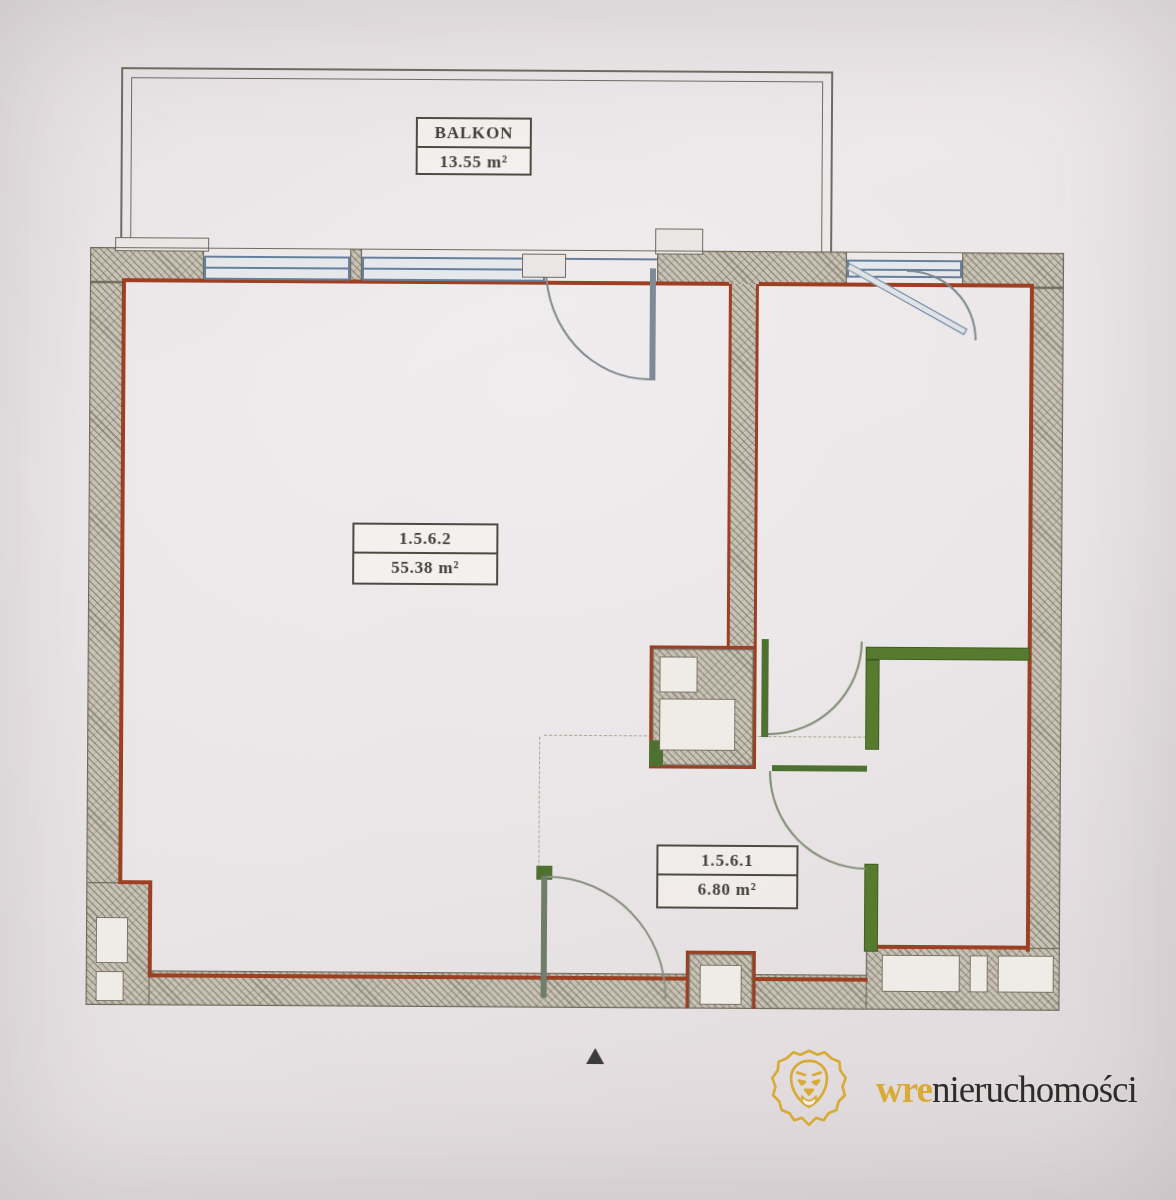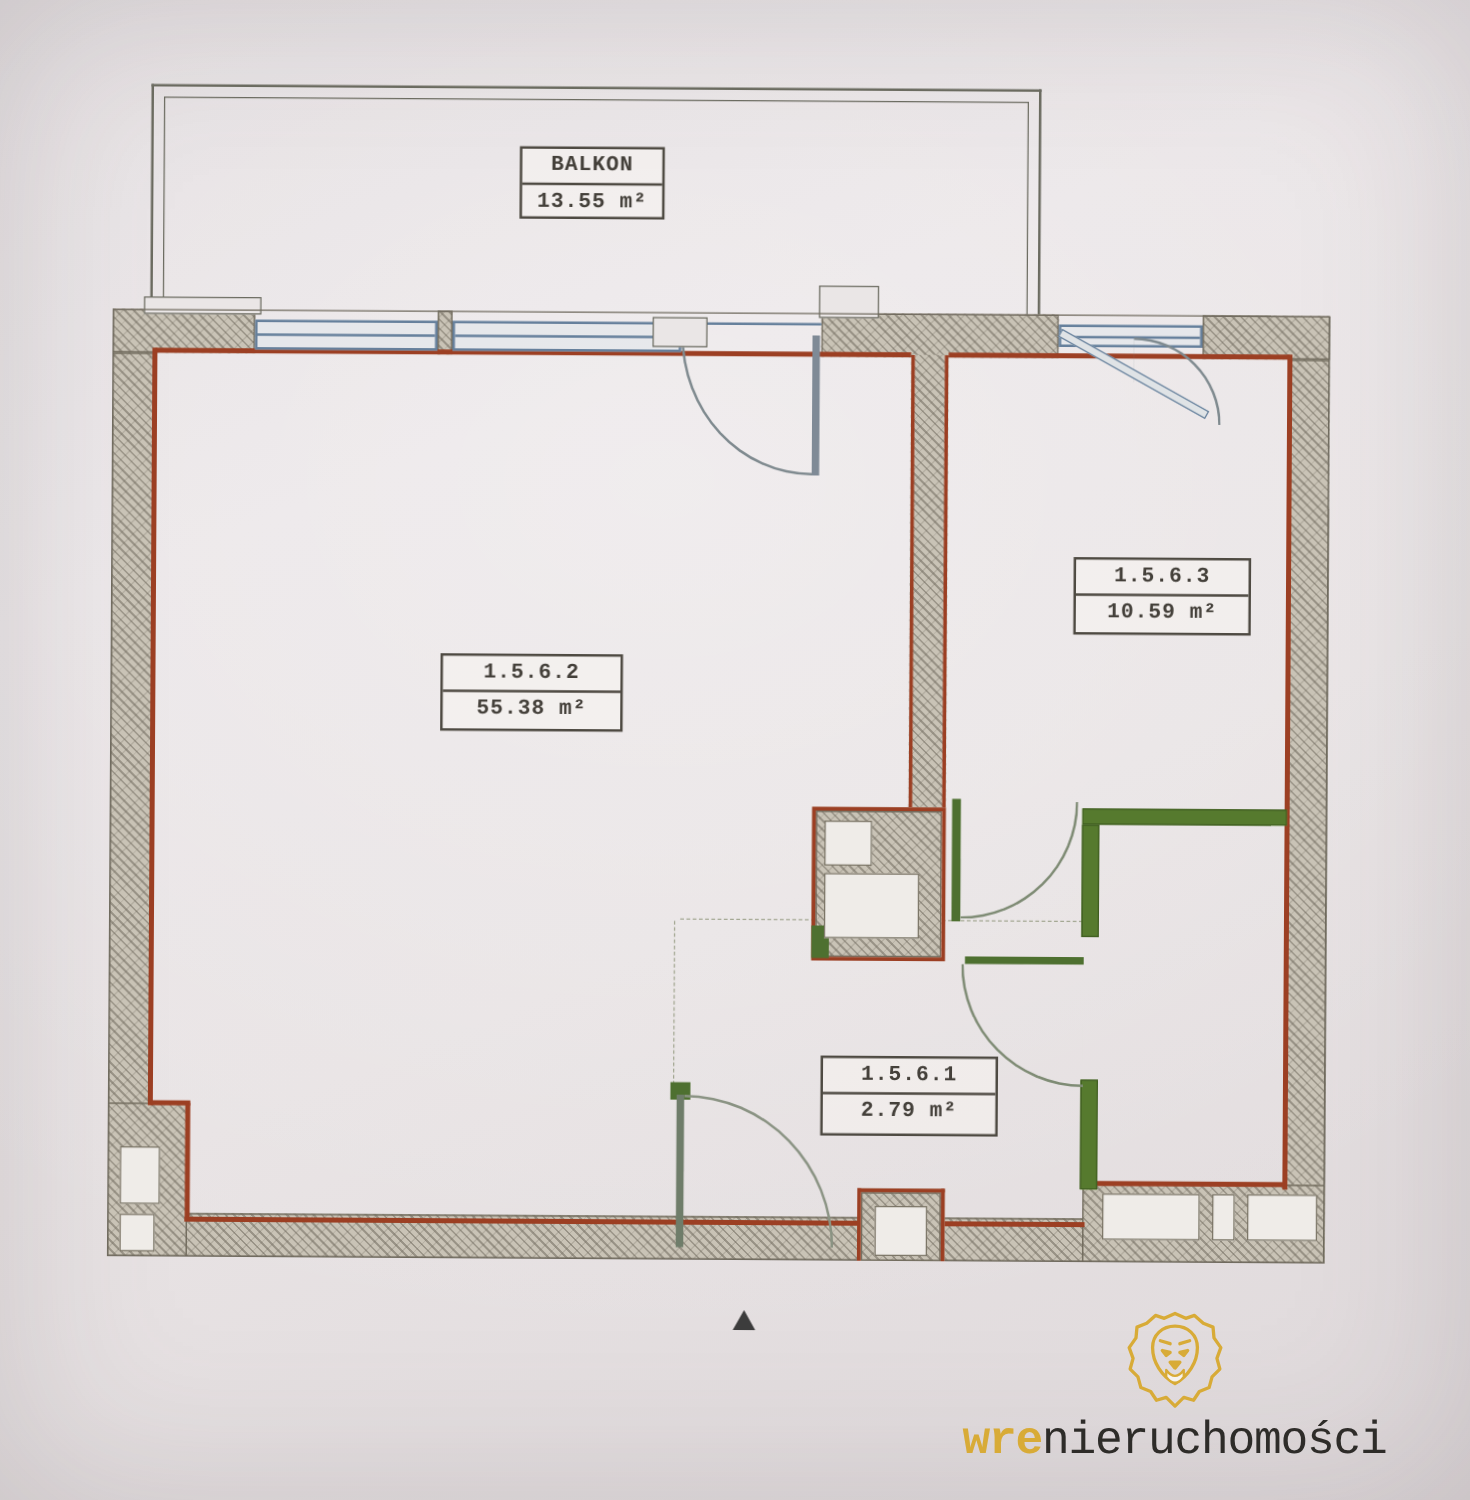--- a/index.html
+++ b/index.html
@@ -2,21 +2,21 @@
 <html><head>
 <meta charset="utf-8">
 <style>
   html,body{margin:0;padding:0;background:#cfc9cb;}
   .photo{
     position:relative;width:1176px;height:1200px;overflow:hidden;
     background:
       radial-gradient(130% 95% at 45% 32%, rgba(255,255,255,.30), rgba(255,255,255,0) 62%),
       linear-gradient(158deg,#e3dee0 0%,#eae5e7 30%,#e8e3e4 58%,#dfd9db 100%),#e7e2e3;
     box-shadow:inset 0 0 140px rgba(95,85,90,.20);
-    font-family:Liberation Mono, monospace;
+    font-family:Liberation Serif, serif;
   }
   .plan{position:absolute;inset:0;transform:rotate(.35deg);filter:blur(.3px);}
   .abs{position:absolute;}
   .hatch{
     background-color:#c9c3b6;
     background-image:
       repeating-linear-gradient(45deg, rgba(104,98,86,.50) 0 1.5px, rgba(0,0,0,0) 1.5px 5px),
       repeating-linear-gradient(-45deg, rgba(104,98,86,.22) 0 1px, rgba(0,0,0,0) 1px 7px);
     box-shadow:inset 0 0 0 1.2px #736d5f;
   }
@@ -43,21 +43,21 @@
   .labelbox{
     border:2px solid #4e4a42;background:rgba(247,244,241,.55);
     text-align:center;color:#44403a;font-weight:bold;box-sizing:border-box;z-index:6;
   }
   .labelbox .row1{border-bottom:2px solid #4e4a42;}
   .labelbox div{font-size:17px;line-height:27px;letter-spacing:.8px;white-space:nowrap;}
   .shaft{border:3px solid #9c3f23;box-sizing:border-box;}
   .niche{border:3px solid #9c3f23;border-bottom:none;box-sizing:border-box;}
   .sillbox{background:#eae6e6;border:1.8px solid #6b6b60;box-sizing:border-box;}
   .north{width:0;height:0;border-left:9px solid transparent;border-right:9px solid transparent;border-bottom:16px solid #3c3c3c;}
-  .logo{display:flex;align-items:center;gap:2px;z-index:8;flex-direction:column;}
+  .logo{display:flex;align-items:center;gap:28px;z-index:8;}
   .logo .word{font-size:37px;letter-spacing:-1px;white-space:nowrap;}
   .logo .gold{color:#d8ab37;font-weight:700;}
   .logo .dark{color:#2e2c29;font-weight:400;}
   .z1{z-index:1}.z2{z-index:2}.z3{z-index:3}.z4{z-index:4}
 </style>
 </head>
 <body>
 
 <div class="photo">
   <div class="plan">
@@ -139,27 +139,23 @@
     <div class="abs recess z4" style="left:702px;top:964px;width:42px;height:40px"></div>
 
     <div class="abs labelbox" style="left:413px;top:118px;width:116px;height:58px">
       <div class="row1">BALKON</div>
       <div>13.55 m²</div>
     </div>
     <div class="abs labelbox" style="left:352px;top:524px;width:146px;height:62px">
       <div class="row1">1.5.6.2</div>
       <div>55.38 m²</div>
     </div>
-    <div class="abs labelbox" style="left:858px;top:444px;width:142px;height:62px">
-      <div class="row1">1.5.6.3</div>
-      <div>10.59 m²</div>
-    </div>
     <div class="abs labelbox" style="left:658px;top:844px;width:142px;height:64px">
       <div class="row1">1.5.6.1</div>
-      <div>2.79 m²</div>
+      <div>6.80 m²</div>
     </div>
 
     <div class="abs north" style="left:589px;top:1048px"></div>
   </div>
 
   <div class="abs logo" style="left:770px;top:1048px">
     <svg width="78" height="82" viewBox="0 0 100 104">
       <g fill="none" stroke="#d8ab37" stroke-width="3.4" stroke-linejoin="round" stroke-linecap="round">
         <path d="M50,3 L61,8 L70,5 L79,13 L89,17 L90,28 L97,38 L93,49 L96,60 L88,68 L85,79 L75,83 L69,92 L59,89 L50,98 L41,89 L31,92 L25,83 L15,79 L12,68 L4,60 L7,49 L3,38 L10,28 L11,17 L21,13 L30,5 L39,8 Z"></path>
         <path d="M50,16 C63,16 73,25 73,38 C73,53 64,67 50,75 C36,67 27,53 27,38 C27,25 37,16 50,16 Z"></path>

